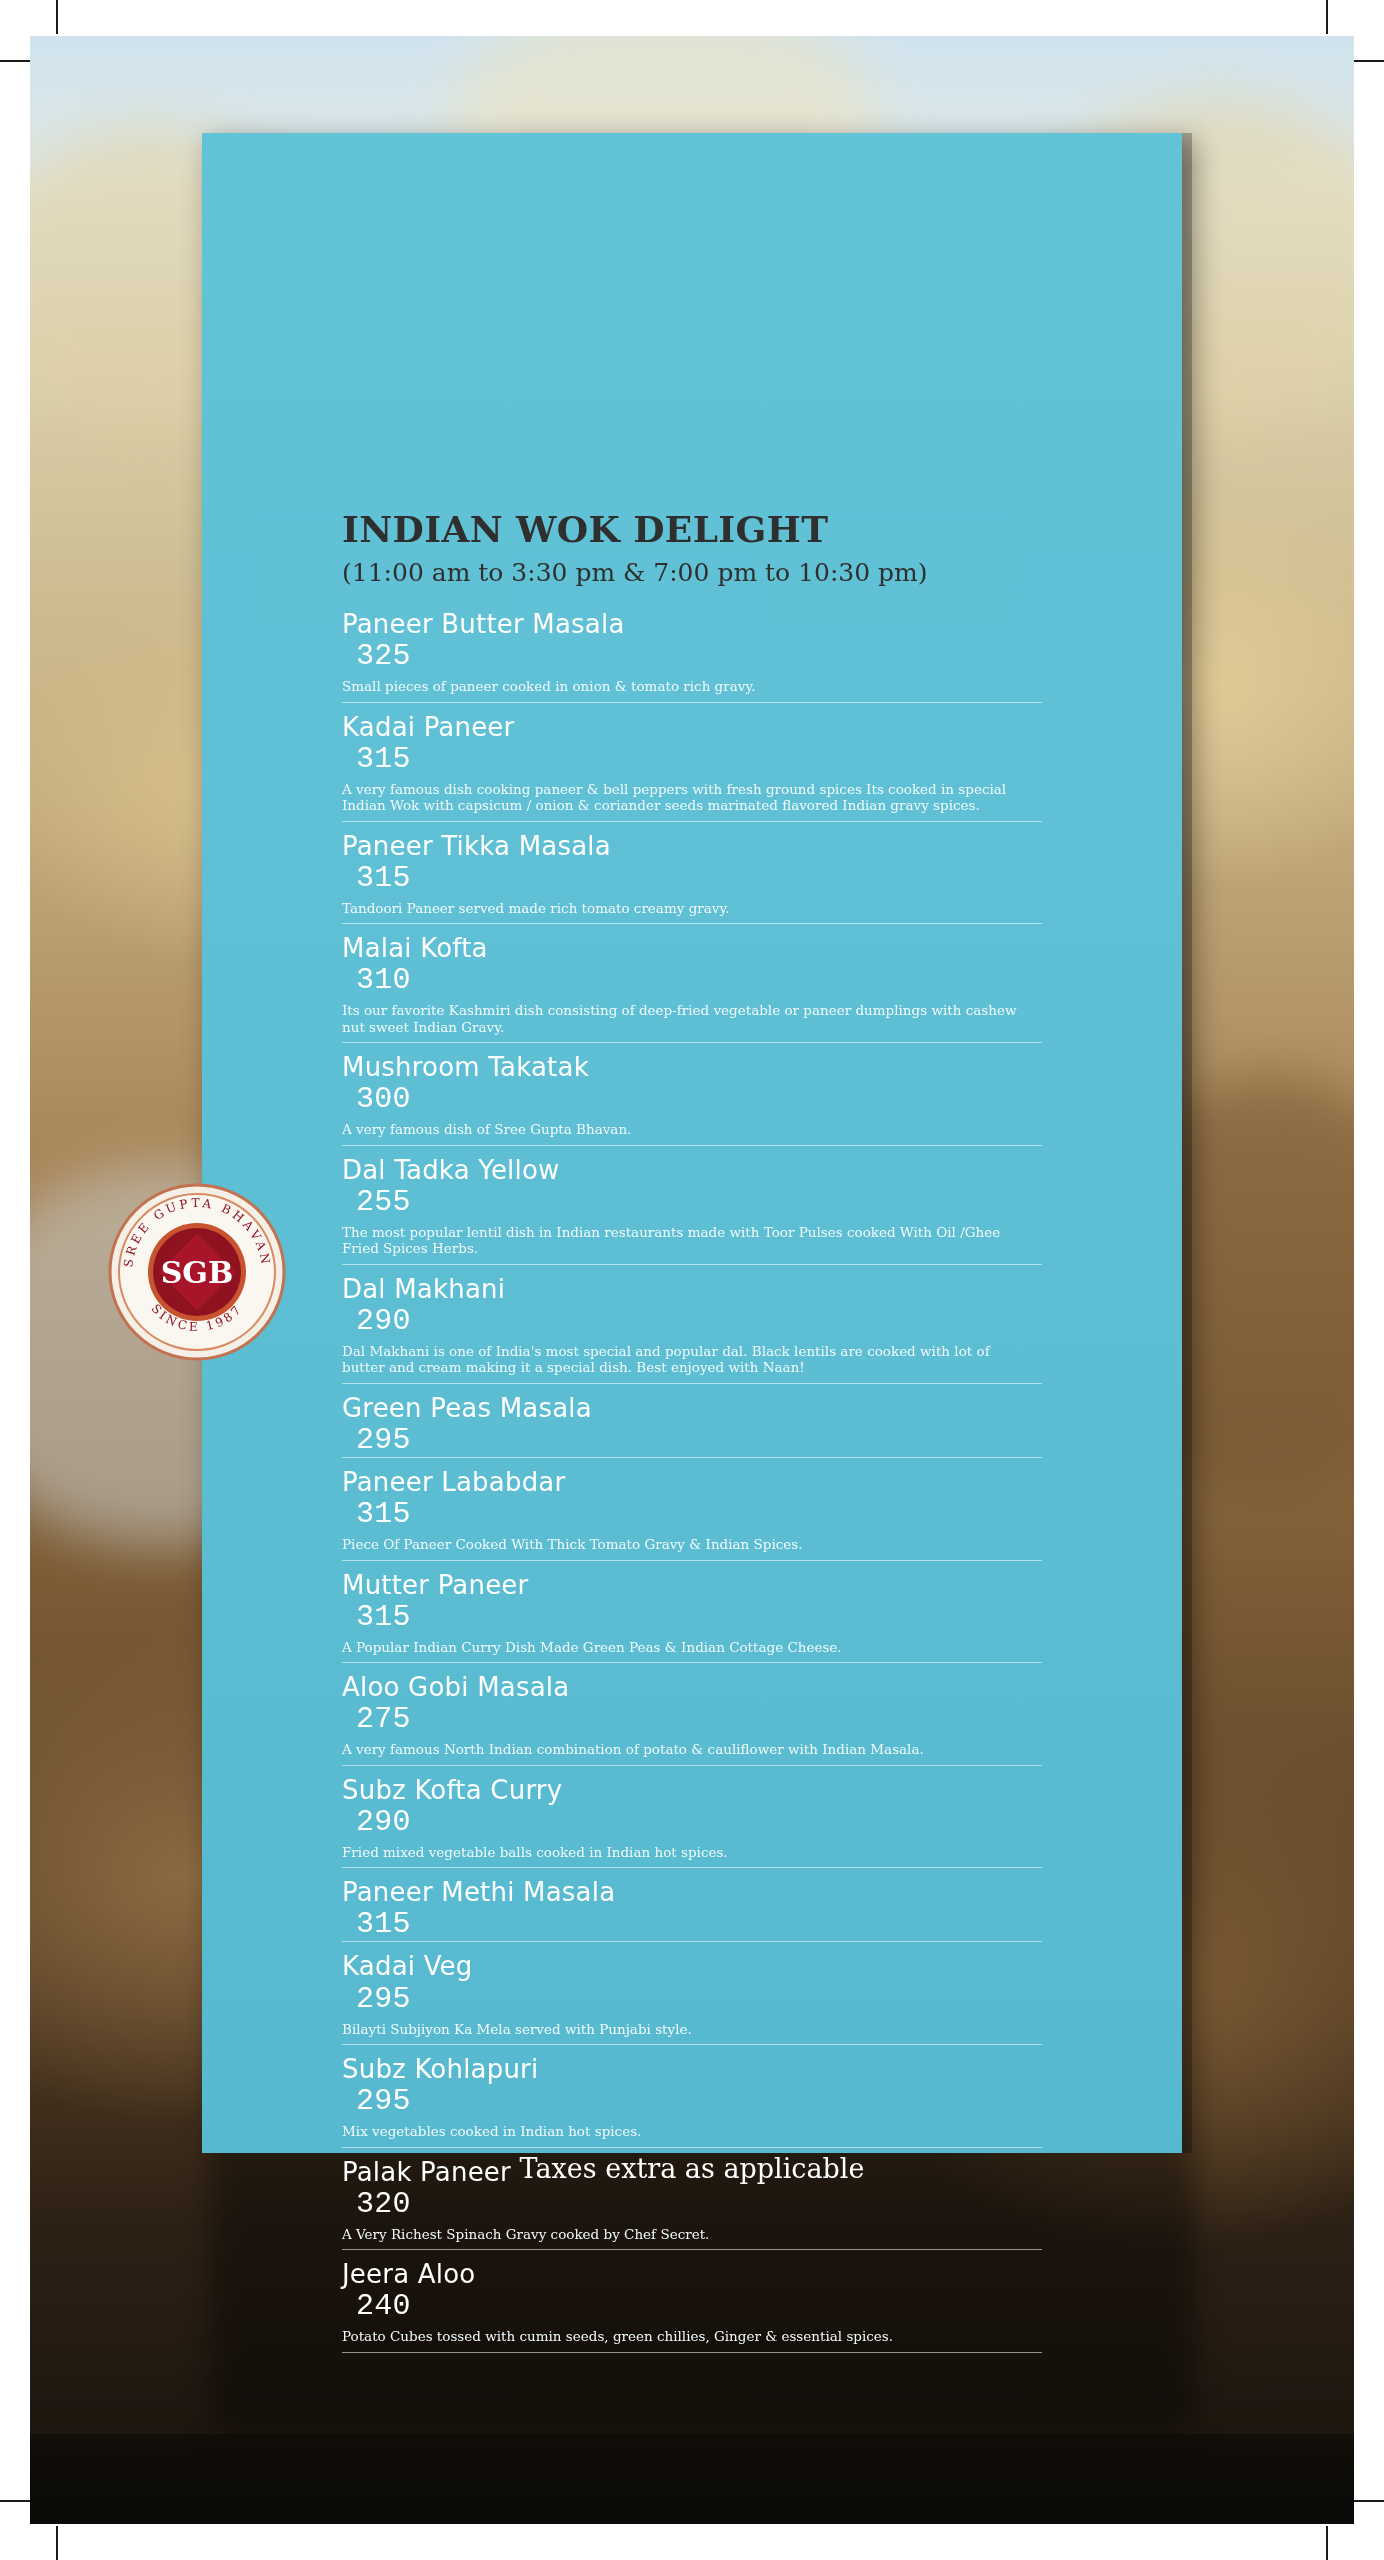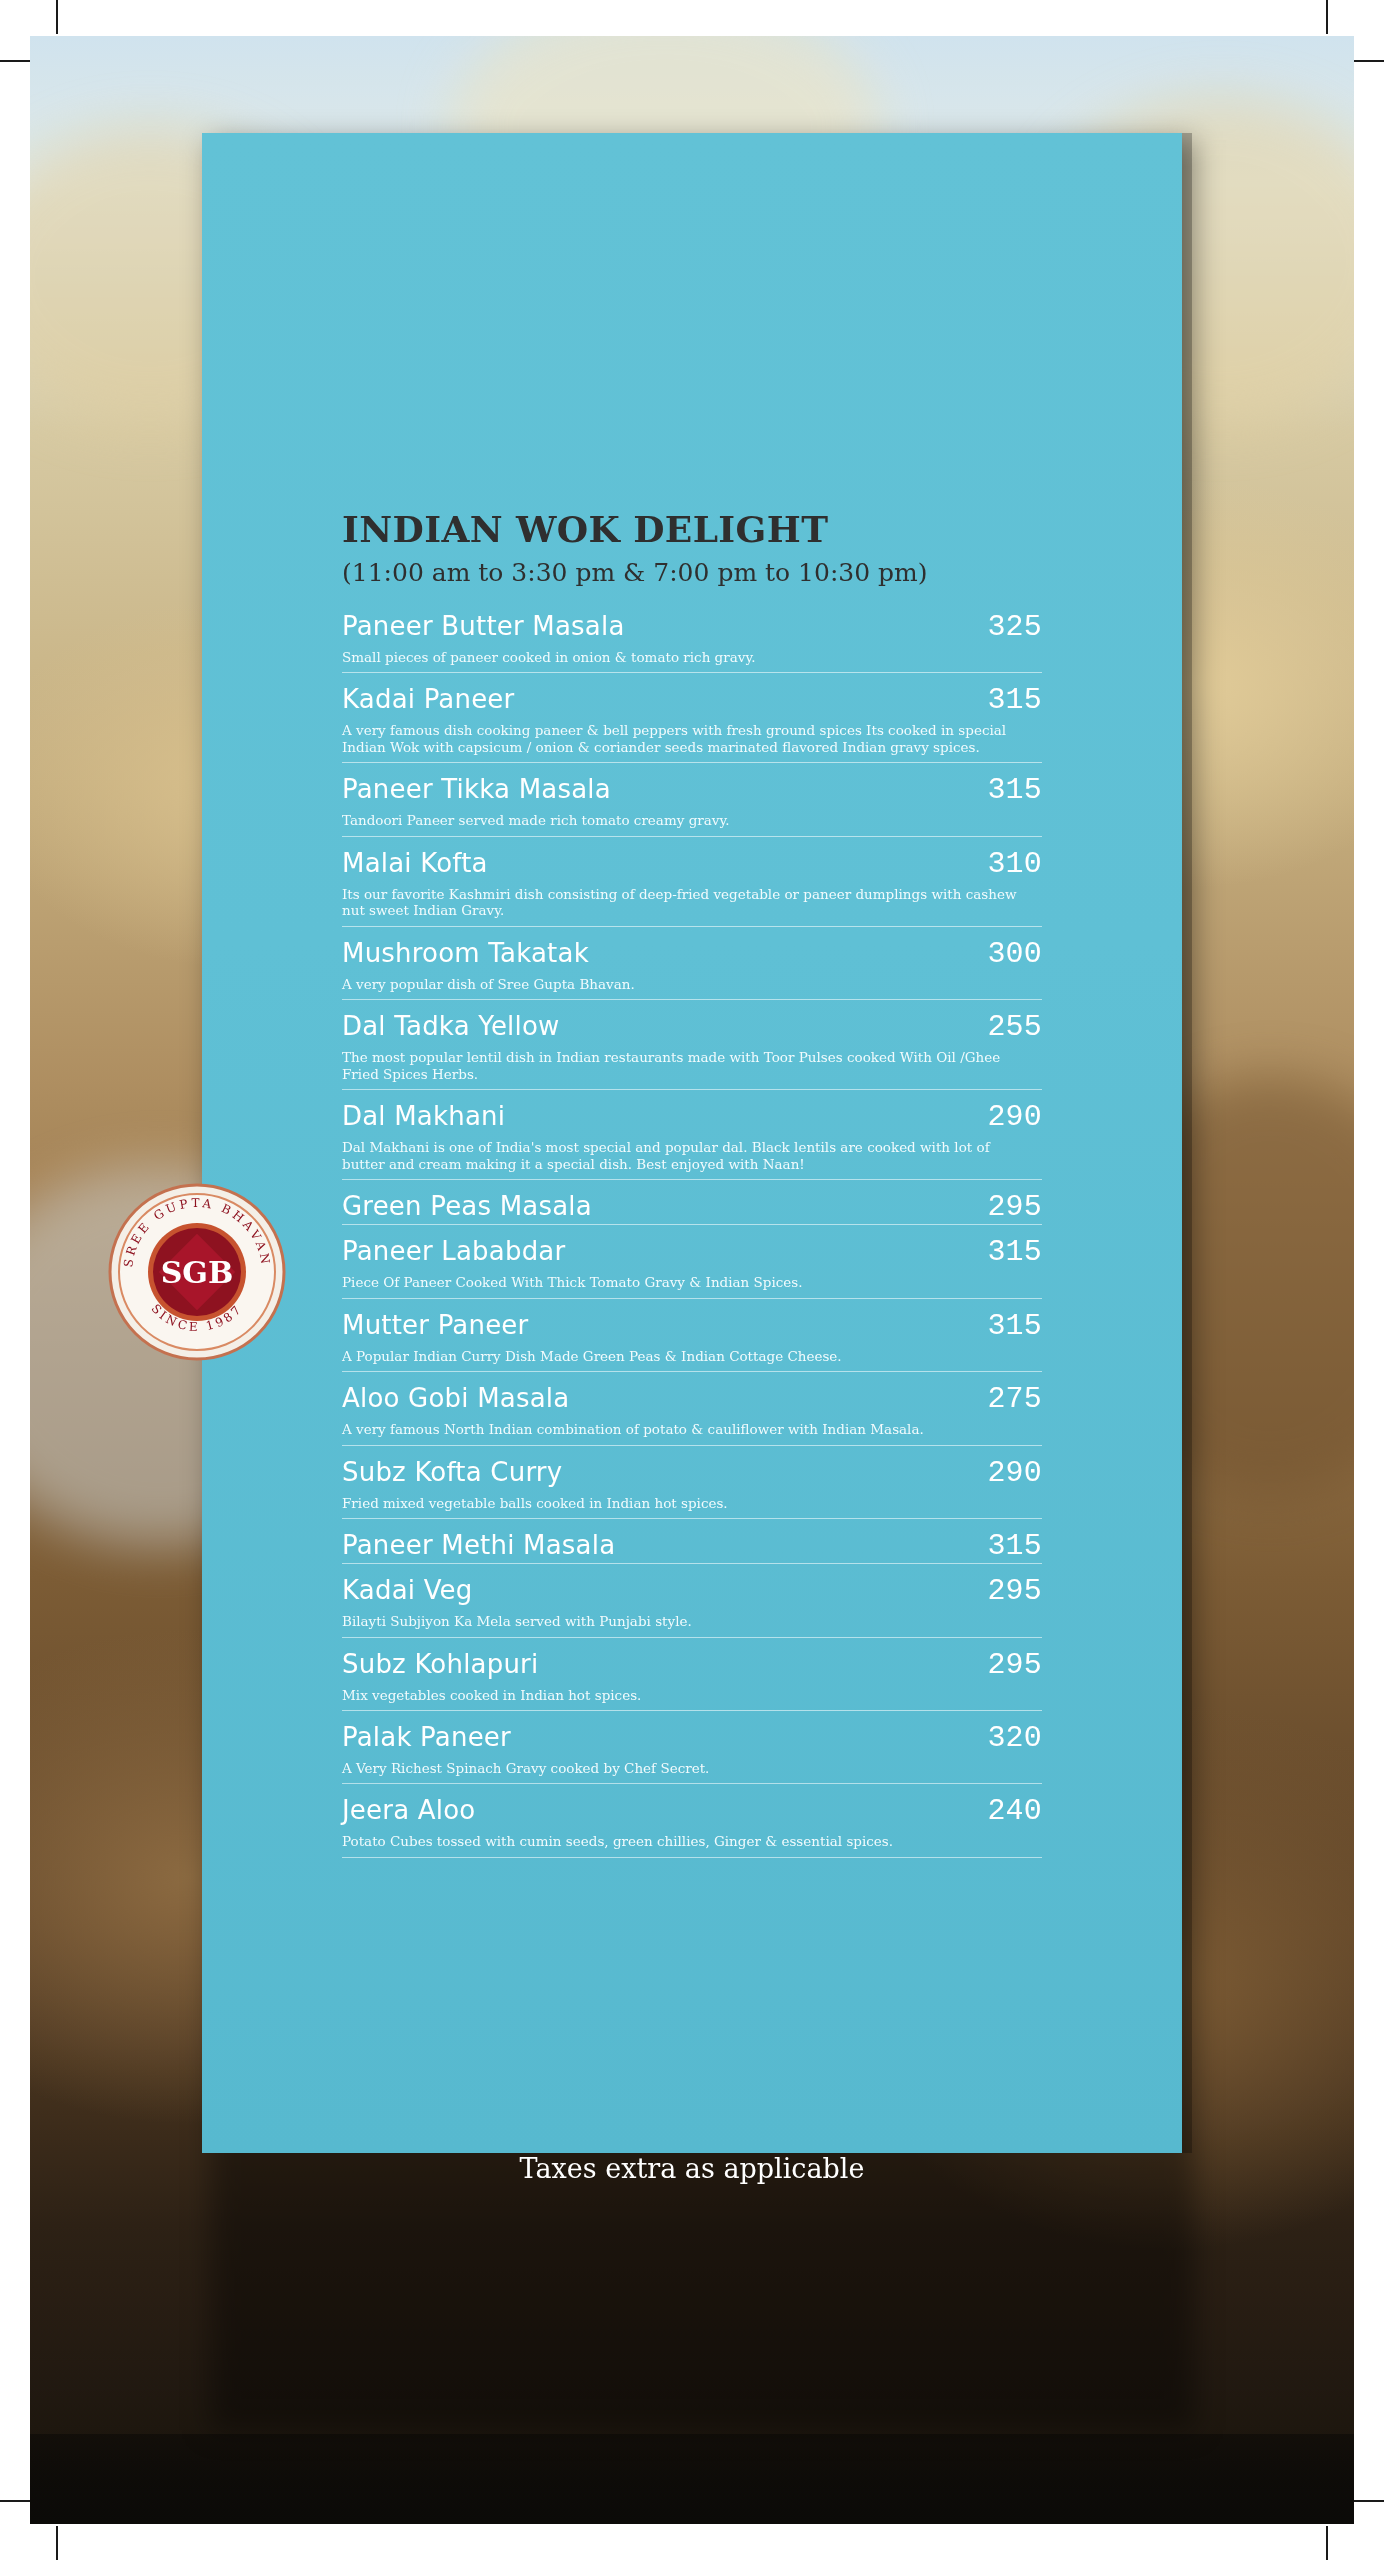--- a/index.html
+++ b/index.html
@@ -142,20 +142,21 @@
   .item {
     position: relative;
     padding-top: 10px;
     border-bottom: 1px solid rgba(255,255,255,.55);
     margin-bottom: 0;
   }
   .item-row {
     display: flex;
     align-items: baseline;
     justify-content: space-between;
+    flex-direction: column;
   }
   .item-name {
     font-family: "DejaVu Sans", sans-serif;
     font-size: 26px;
     color: #ffffff;
     letter-spacing: .2px;
     line-height: 1.12;
   }
   .item-price {
     font-family: Liberation Mono, monospace;
@@ -253,21 +254,21 @@
               <div class="item-name">Malai Kofta</div>
               <div class="item-price">310</div>
             </div>
             <div class="item-desc">Its our favorite Kashmiri dish consisting of deep-fried vegetable or paneer dumplings with cashew nut sweet Indian Gravy.</div>
           </div>
           <div class="item">
             <div class="item-row">
               <div class="item-name">Mushroom Takatak</div>
               <div class="item-price">300</div>
             </div>
-            <div class="item-desc">A very popular dish of Sree Gupta Bhavan.</div>
+            <div class="item-desc">A very famous dish of Sree Gupta Bhavan.</div>
           </div>
           <div class="item">
             <div class="item-row">
               <div class="item-name">Dal Tadka Yellow</div>
               <div class="item-price">255</div>
             </div>
             <div class="item-desc">The most popular lentil dish in Indian restaurants made with Toor Pulses cooked With Oil /Ghee Fried Spices Herbs.</div>
           </div>
           <div class="item">
             <div class="item-row">

